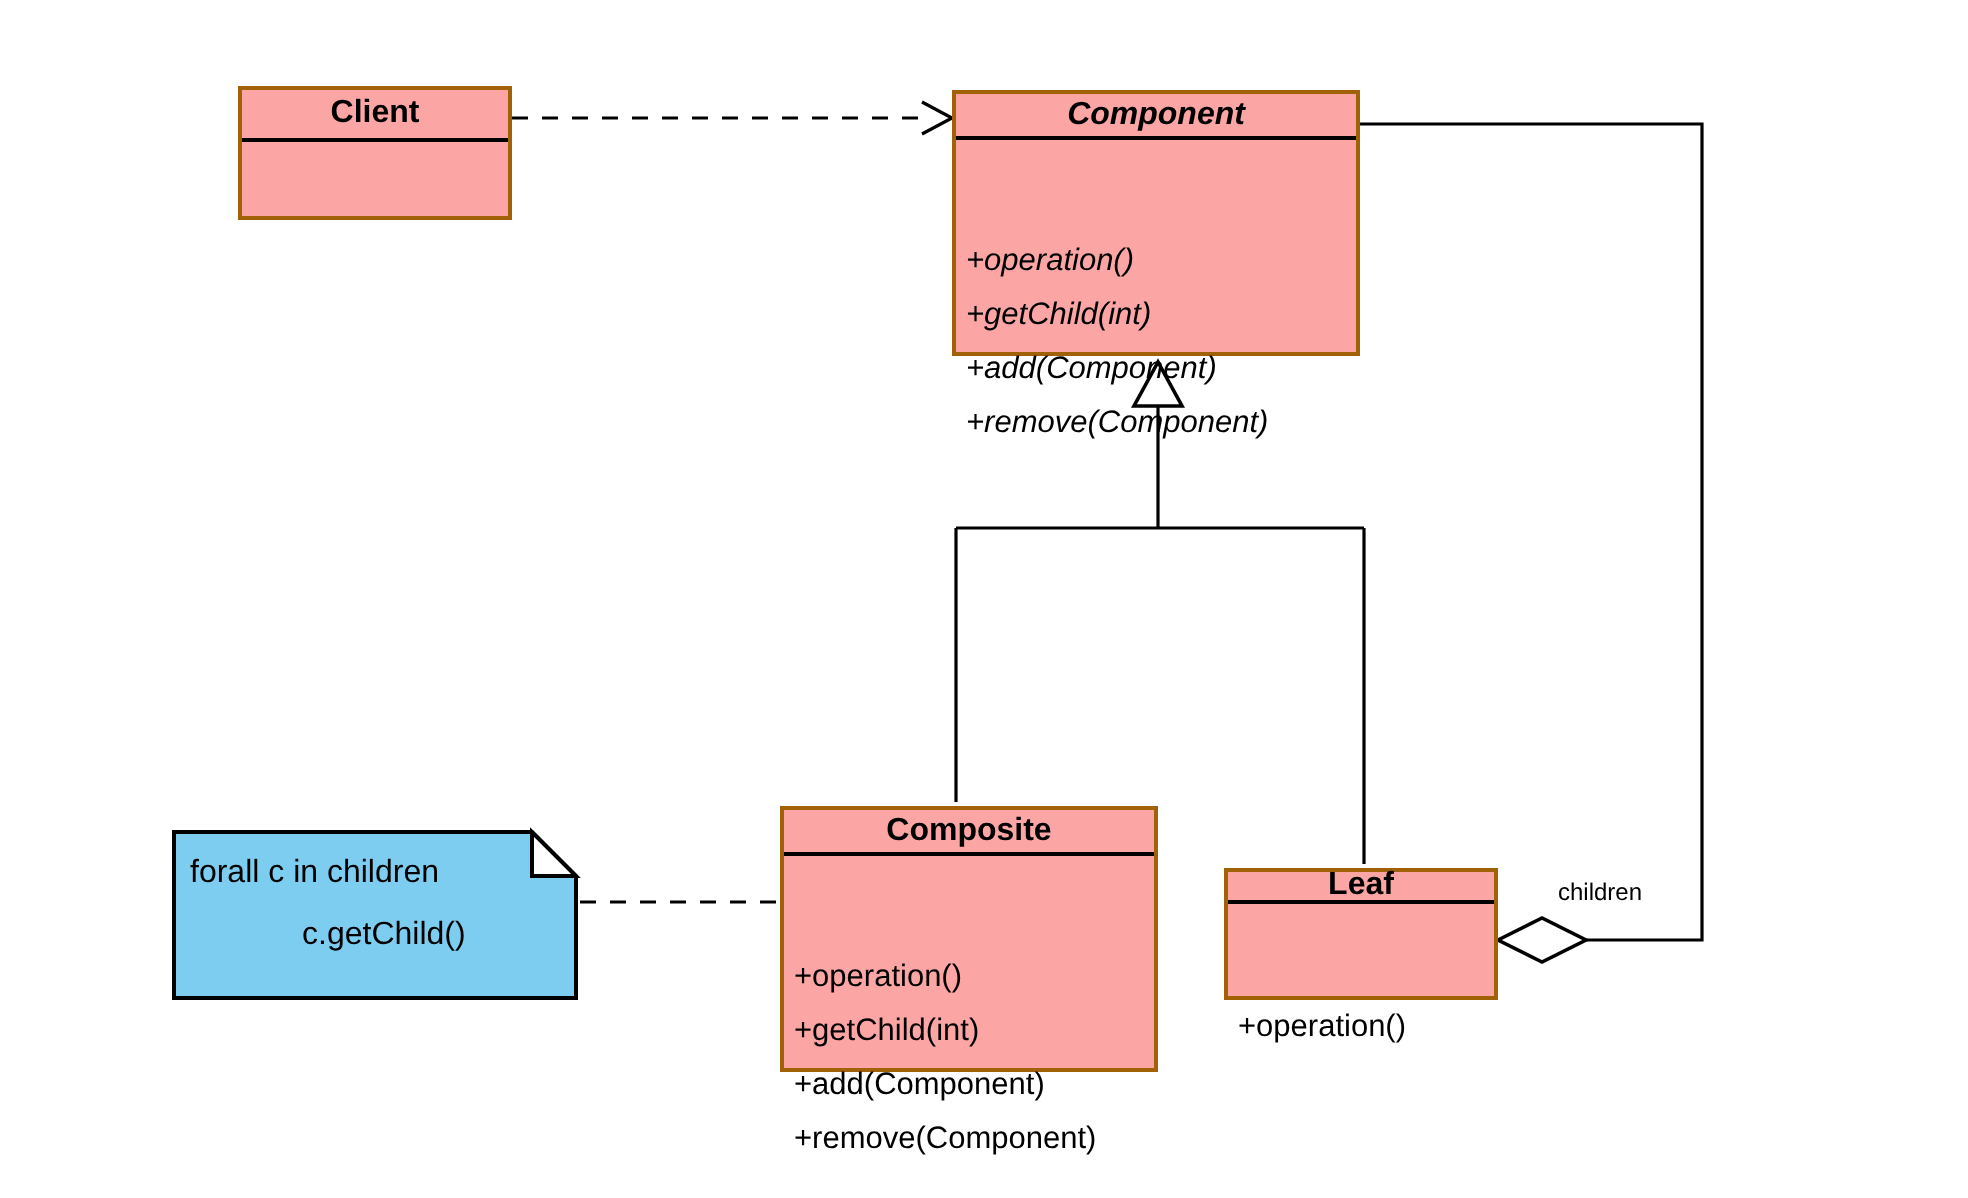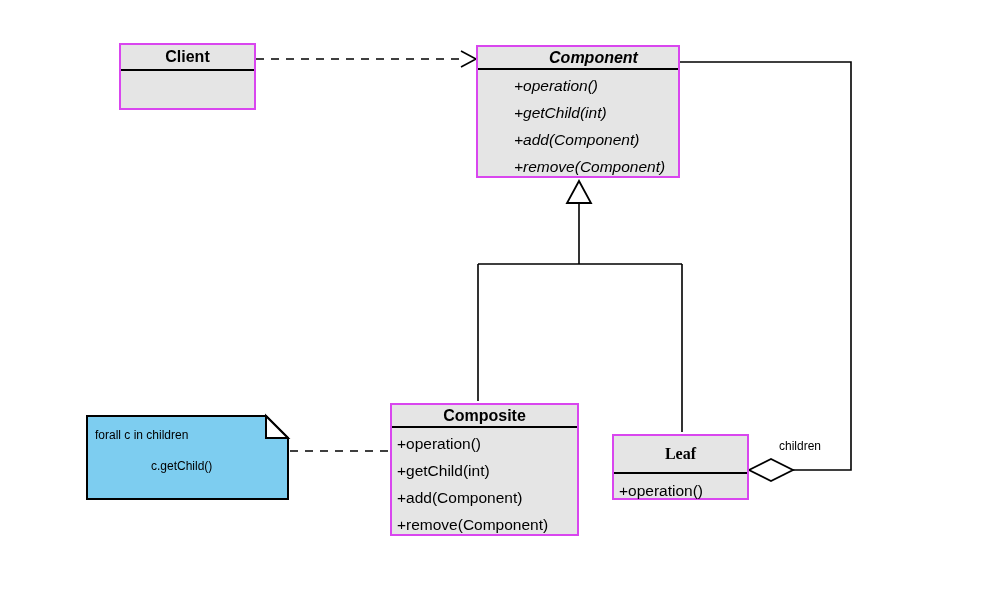--- a/index.html
+++ b/index.html
@@ -12,53 +12,54 @@
     color: #000;
     overflow: hidden;
   }
   #connector-layer {
     position: absolute;
     left: 0; top: 0;
     width: 984px; height: 599px;
   }
   .class-box {
     position: absolute;
-    background: #e5e5e5;
-    border: 2px solid #d946ef;
+    background: #fca5a5;
+    border: 2px solid #a16207;
     box-sizing: border-box;
   }
   .class-title {
     border-bottom: 2px solid #000;
     font-weight: bold;
     font-size: 16px;
     text-align: center;
     box-sizing: border-box;
     display: flex;
     align-items: center;
     justify-content: center;
   }
-  .italic { font-style: italic; padding-left: 31px; }
+  .italic { font-style: italic; }
   .methods {
     box-sizing: border-box;
     padding: 2px 0 0 5px;
+    margin-top: 45px;
   }
   .method {
     font-size: 15.5px;
     line-height: 27px;
     white-space: nowrap;
   }
   .leaf-method { line-height: 33px; }
   .floating-label {
     position: absolute;
     font-size: 12px;
     white-space: nowrap;
   }
   .note-line {
     position: absolute;
-    font-size: 12px;
+    font-size: 16px;
     white-space: nowrap;
   }
 </style>
 </head>
 <body>
 
 <div id="canvas">
 
   <svg id="connector-layer" viewBox="0 0 984 599" xmlns="http://www.w3.org/2000/svg">
 
@@ -106,21 +107,21 @@
     <div class="class-title" style="height:23px;">Composite</div>
     <div class="methods">
       <div class="method">+operation()</div>
       <div class="method">+getChild(int)</div>
       <div class="method">+add(Component)</div>
       <div class="method">+remove(Component)</div>
     </div>
   </div>
 
   <div class="class-box" style="left:612px; top:434px; width:137px; height:66px;">
-    <div class="class-title" style="height:38px;font-family:Liberation Serif, serif;">Leaf</div>
+    <div class="class-title" style="height:16px;">Leaf</div>
     <div class="methods" style="padding-top:0;">
       <div class="method leaf-method">+operation()</div>
     </div>
   </div>
 
   <div class="note-line" style="left:95px; top:428px;">forall c in children</div>
   <div class="note-line" style="left:151px; top:459px;">c.getChild()</div>
 
   <div class="floating-label" style="left:779px; top:439px;">children</div>
 

